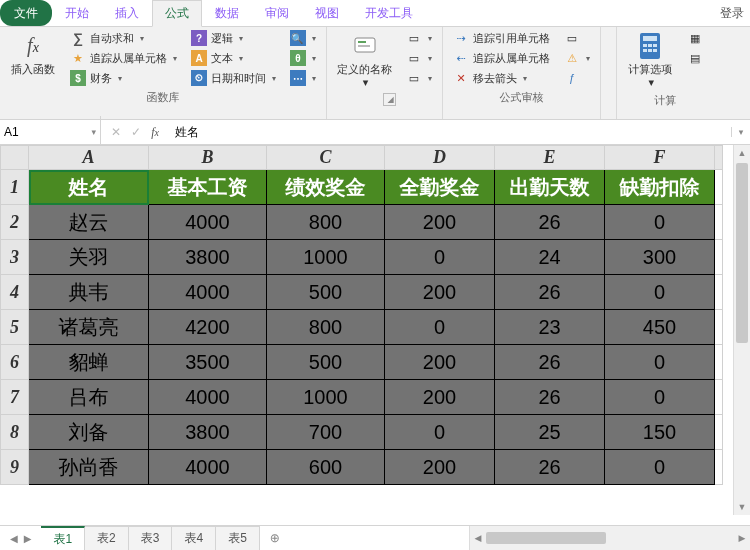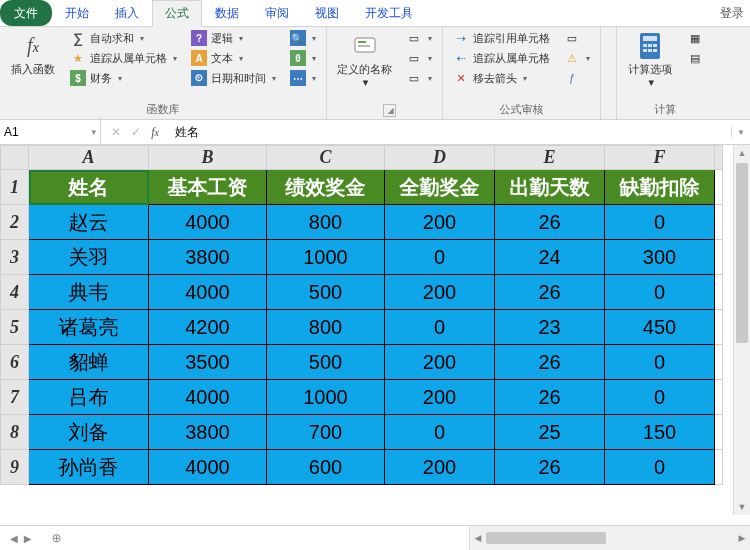--- a/index.html
+++ b/index.html
@@ -27,21 +27,21 @@
     padding: 0 14px;
     display: flex;
     align-items: center;
     font-size: 12px;
     border-radius: 12px;
   }
   .tab {
     padding: 0 12px;
     display: flex;
     align-items: center;
-    color: #1d4ed8;
+    color: #8b5cf6;
     cursor: default;
     border: 1px solid transparent;
     border-bottom: none;
   }
   .tab.active {
     color: #217346;
     border: 1px solid #d4d4d4;
     border-bottom-color: #f1f1f1;
     background: #f1f1f1;
     margin-bottom: -1px;
@@ -66,21 +66,21 @@
     display: flex;
     flex-direction: column;
     padding: 2px 6px 0 6px;
     border-right: 1px solid #d9d9d9;
   }
   .grp .body { flex: 1; display: flex; gap: 6px; align-items: flex-start; }
   .grp .label {
     text-align: center;
     color: #666;
     font-size: 11px;
-    padding: 2px 0 2px 0;
+    padding: 2px 0 14px 0;
     display: flex;
     justify-content: center;
     align-items: center;
     gap: 6px;
   }
   .grp .label .dl {
     width: 10px; height: 10px; border: 1px solid #bbb; font-size: 8px; line-height: 8px;
     display:flex; align-items:flex-end; justify-content:flex-end; color:#888; padding:0 1px 1px 0;
   }
 
@@ -157,21 +157,21 @@
     background:#e6e6e6; text-align:center; font-family:"Times New Roman", serif; font-style:italic;
     font-size:18px; color:#333; width:28px;
   }
   .hdrcell {
     background:#4a8a22; color:#fff; font-size:20px; font-weight:bold; text-align:center; height:32px;
     border:1px solid #000 !important;
   }
   .datac {
     font-size:20px; text-align:center; height:32px; color:#000;
     font-family: Arial, sans-serif;
-    border:1px solid #000 !important; background:#0ea5e9;
+    border:1px solid #000 !important; background:#737373;
   }
   .datac.name { font-family:"Microsoft YaHei", sans-serif; }
   .selcell { outline:2px solid #1a7f37; outline-offset:-2px; }
 
   .gstub { width:8px; background:#fff; border-left:1px solid #000 !important; }
 
   .vscroll {
     position:absolute; right:0; top:0; width:16px; height:100%;
     background:#f0f0f0; border-left:1px solid #dcdcdc;
     display:flex; flex-direction:column; align-items:center;
@@ -544,20 +544,27 @@
     <div class="track"></div>
     <div class="arr">▼</div>
   </div>
 </div>
 
 <div class="sheettabs">
   <div class="st-nav">
     <span>◀</span>
     <span>▶</span>
   </div>
+  <div id="stabs" style="display:flex">
+      <div class="stab active">表1</div>
+      <div class="stab">表2</div>
+      <div class="stab">表3</div>
+      <div class="stab">表4</div>
+      <div class="stab">表5</div>
+    </div>
   <div class="st-add">⊕</div>
   <div class="hscroll">
     <div class="arr">◀</div>
     <div class="thumb"></div>
     <div class="track"></div>
     <div class="arr">▶</div>
   </div>
 </div>
 
 </body></html>

